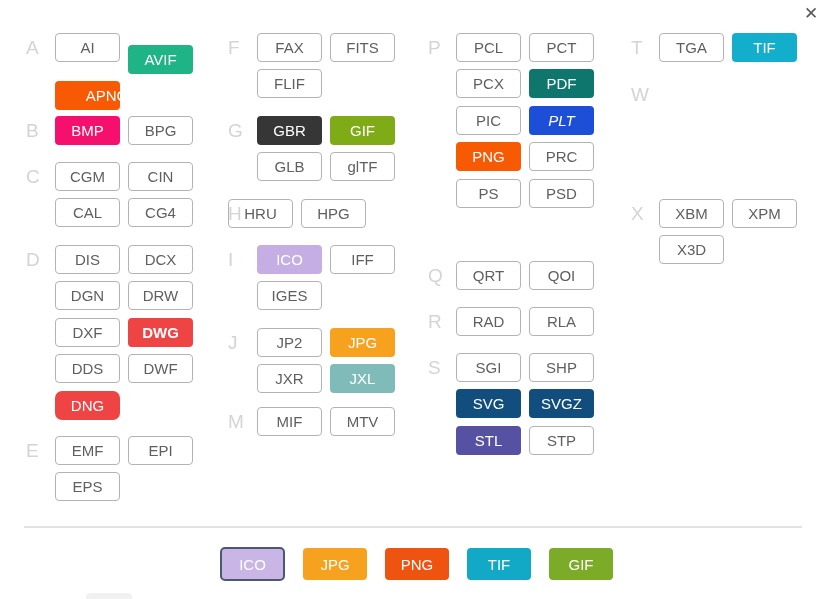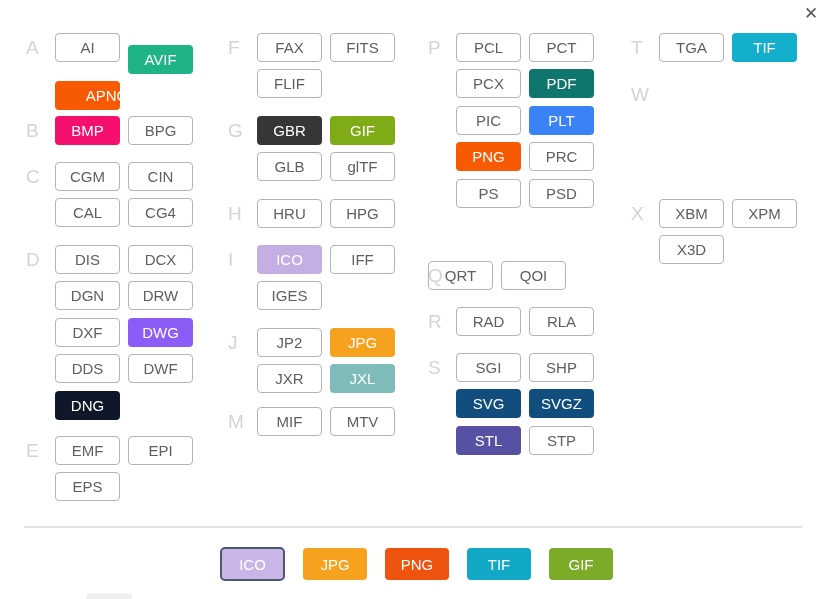--- a/index.html
+++ b/index.html
@@ -87,28 +87,28 @@
           <div class="fmt-row">
             <button class="fmt-btn">DIS</button>
             <button class="fmt-btn">DCX</button>
           </div>
           <div class="fmt-row">
             <button class="fmt-btn">DGN</button>
             <button class="fmt-btn">DRW</button>
           </div>
           <div class="fmt-row">
             <button class="fmt-btn">DXF</button>
-            <button class="fmt-btn colored" style="background: #8b5cf6;">DWG</button>
+            <button class="fmt-btn colored" style="background: #ef4444; font-weight: bold;">DWG</button>
           </div>
           <div class="fmt-row">
             <button class="fmt-btn">DDS</button>
             <button class="fmt-btn">DWF</button>
           </div>
           <div class="fmt-row">
-            <button class="fmt-btn colored" style="background: #0f172a;">DNG</button>
+            <button class="fmt-btn colored" style="background: #ef4444; border-radius: 7px;">DNG</button>
           </div>
         </div>
       </div>
       <div class="group" style="left: 26px; top: 436px;">
         <span class="group-letter">E</span>
         <div class="rows" style="margin-left: 29px;">
           <div class="fmt-row">
             <button class="fmt-btn">EMF</button>
             <button class="fmt-btn">EPI</button>
           </div>
@@ -137,21 +137,21 @@
             <button class="fmt-btn colored" style="background: rgb(127, 171, 22);">GIF</button>
           </div>
           <div class="fmt-row">
             <button class="fmt-btn">GLB</button>
             <button class="fmt-btn">glTF</button>
           </div>
         </div>
       </div>
       <div class="group" style="left: 228px; top: 199px;">
         <span class="group-letter">H</span>
-        <div class="rows" style="margin-left: 29px;">
+        <div class="rows" style="">
           <div class="fmt-row">
             <button class="fmt-btn">HRU</button>
             <button class="fmt-btn">HPG</button>
           </div>
         </div>
       </div>
       <div class="group" style="left: 228px; top: 245px;">
         <span class="group-letter">I</span>
         <div class="rows" style="margin-left: 29px;">
           <div class="fmt-row">
@@ -191,35 +191,35 @@
           <div class="fmt-row">
             <button class="fmt-btn">PCL</button>
             <button class="fmt-btn">PCT</button>
           </div>
           <div class="fmt-row">
             <button class="fmt-btn">PCX</button>
             <button class="fmt-btn colored" style="background: #0f766e;">PDF</button>
           </div>
           <div class="fmt-row">
             <button class="fmt-btn">PIC</button>
-            <button class="fmt-btn colored" style="background: #3b82f6;">PLT</button>
+            <button class="fmt-btn colored" style="background: #1d4ed8; font-style: italic;">PLT</button>
           </div>
           <div class="fmt-row">
             <button class="fmt-btn colored" style="background: rgb(248, 90, 4);">PNG</button>
             <button class="fmt-btn">PRC</button>
           </div>
           <div class="fmt-row">
             <button class="fmt-btn">PS</button>
             <button class="fmt-btn">PSD</button>
           </div>
         </div>
       </div>
       <div class="group" style="left: 428px; top: 261px;">
         <span class="group-letter">Q</span>
-        <div class="rows" style="">
+        <div class="rows" style="margin-left: 28px;">
           <div class="fmt-row">
             <button class="fmt-btn">QRT</button>
             <button class="fmt-btn">QOI</button>
           </div>
         </div>
       </div>
       <div class="group" style="left: 428px; top: 307px;">
         <span class="group-letter">R</span>
         <div class="rows" style="margin-left: 28px;">
           <div class="fmt-row">

